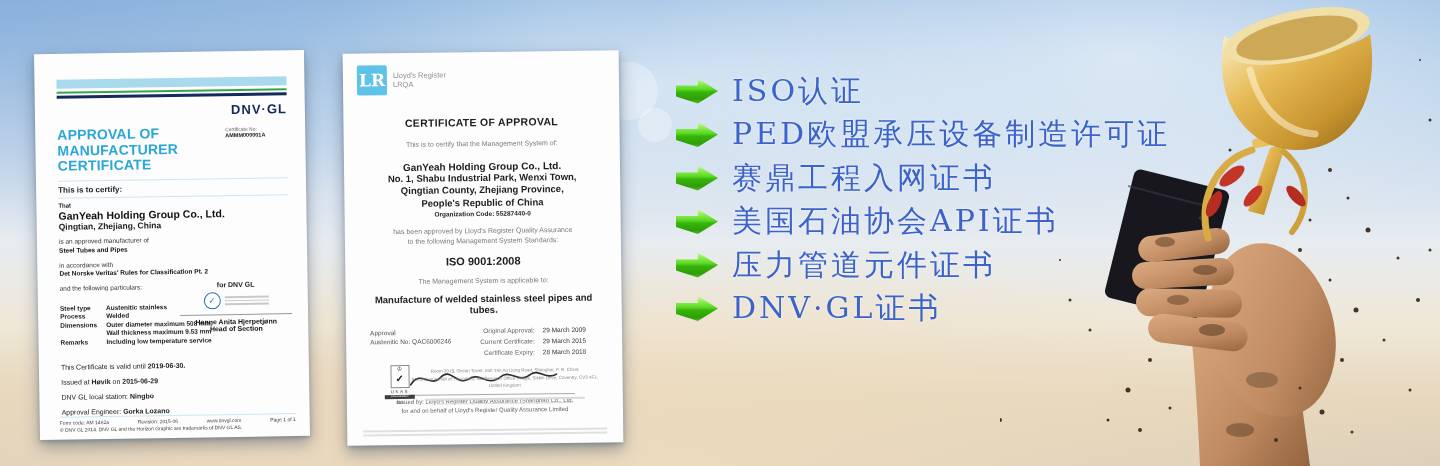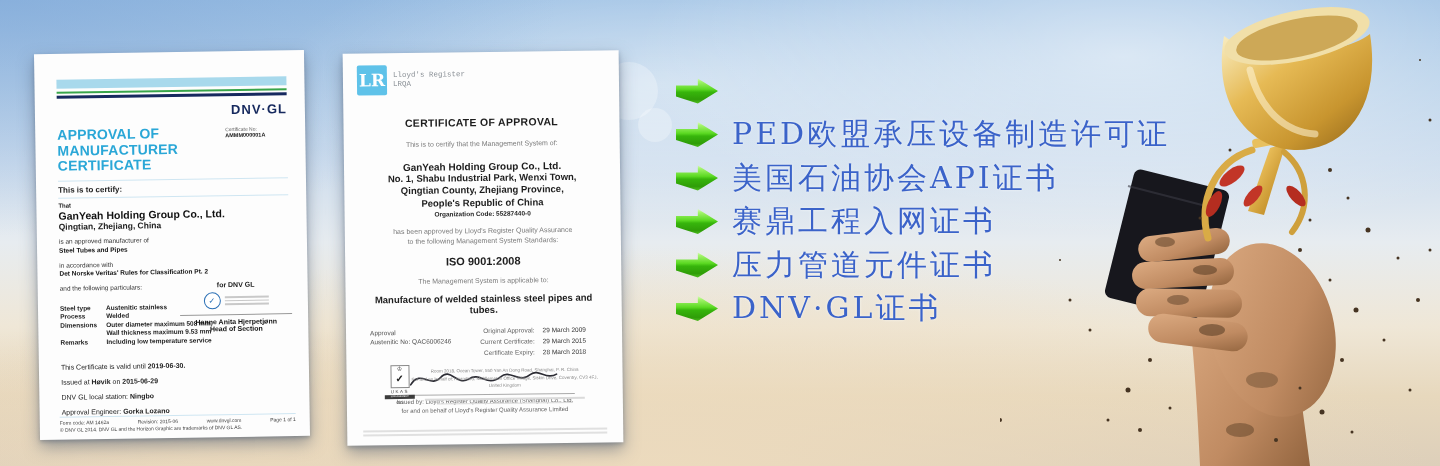--- a/index.html
+++ b/index.html
@@ -52,21 +52,21 @@
   .sealtxt i{display:block;width:44px;height:1.5px;background:#c9c9c9;margin:2px 0;}
   .dnv-sign .sline{border-top:1px solid #999;margin-top:5px;}
   .dnv-sign .nm{font-size:7px;font-weight:bold;color:#111;margin-top:3px;}
   .dnv-sign .ttl{font-size:7px;font-weight:bold;color:#111;}
   .dnv-footer{position:absolute;left:20px;right:14px;bottom:7px;border-top:1px solid #cfe6f2;padding-top:2px;}
   .dnv-frow{display:flex;justify-content:space-between;font-size:5px;color:#444;}
   .dnv-copy{font-size:5px;color:#444;margin-top:1px;}
   
   .lr-logo{position:absolute;left:14px;top:12px;display:flex;text-align:left;}
   .lr-sq{width:30px;height:30px;background:#5fc2e9;color:#fff;font-weight:bold;font-size:17px;line-height:30px;text-align:center;border-radius:2px;flex:none;font-family:"DejaVu Serif",serif;}
-  .lr-nm{margin-left:6px;font-size:7.5px;color:#8a9096;line-height:1.25;padding-top:6px;font-family:Liberation Mono, monospace;}
+  .lr-nm{margin-left:6px;font-size:7.5px;color:#8a9096;line-height:1.25;padding-top:6px;}
   .lr-title{margin-top:52px;font-size:10.5px;font-weight:bold;color:#1d1d1d;letter-spacing:0.3px;}
   .g7{font-size:7px;color:#7a7a7a;line-height:1.45;}
   .lr-certify{margin-top:11px;}
   .lr-company{margin-top:12px;font-size:10px;font-weight:bold;color:#1d1d1d;}
   .lr-addr{font-size:9.5px;font-weight:bold;color:#1d1d1d;line-height:1.3;}
   .lr-org{font-size:6.5px;font-weight:bold;color:#1d1d1d;margin-top:1px;}
   .lr-approved{margin-top:9px;}
   .lr-standard{margin-top:9px;font-size:11px;font-weight:bold;color:#1d1d1d;}
   .lr-applicable{margin-top:9px;}
   .lr-scope{margin-top:6px;font-size:9.5px;font-weight:bold;color:#1d1d1d;}
@@ -355,35 +355,36 @@
     </div>
     <div class="lr-footerpar">
         <i></i>
         <i></i>
       </div>
   </div>
 
   <div class="cert-list">
     <div class="cl-row">
       <span class="arrow"></span>
+      <span class="cl-label">ISO认证</span>
     </div>
     <div class="cl-row">
       <span class="arrow"></span>
       <span class="cl-label">PED欧盟承压设备制造许可证</span>
     </div>
     <div class="cl-row">
       <span class="arrow"></span>
+      <span class="cl-label">赛鼎工程入网证书</span>
+    </div>
+    <div class="cl-row">
+      <span class="arrow"></span>
       <span class="cl-label">美国石油协会API证书</span>
     </div>
     <div class="cl-row">
       <span class="arrow"></span>
-      <span class="cl-label">赛鼎工程入网证书</span>
-    </div>
-    <div class="cl-row">
-      <span class="arrow"></span>
       <span class="cl-label">压力管道元件证书</span>
     </div>
     <div class="cl-row">
       <span class="arrow"></span>
       <span class="cl-label">DNV·GL证书</span>
     </div>
   </div>
 
 </div>
 

